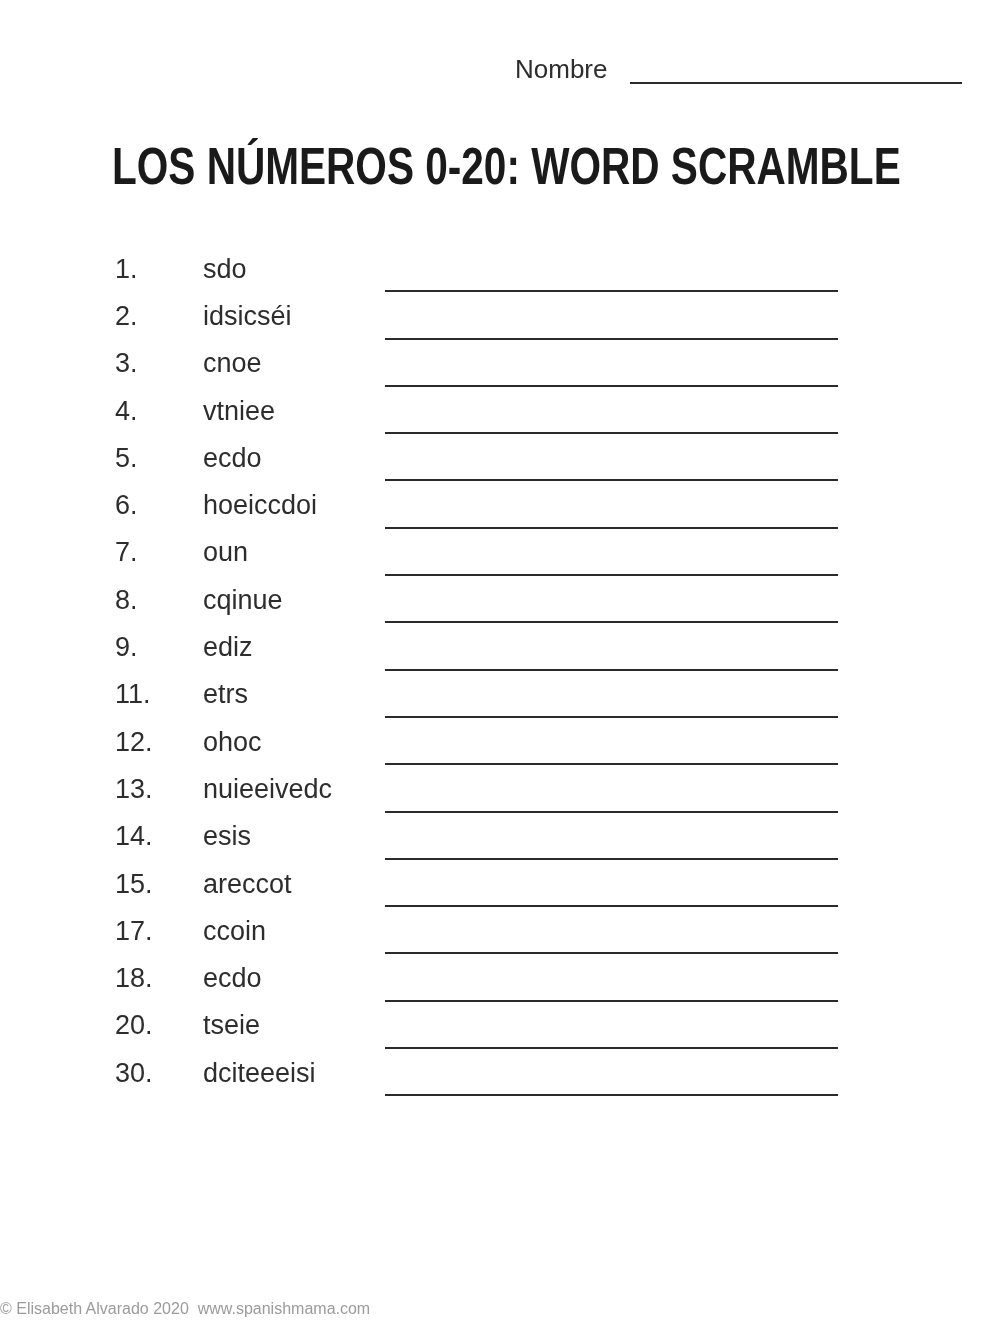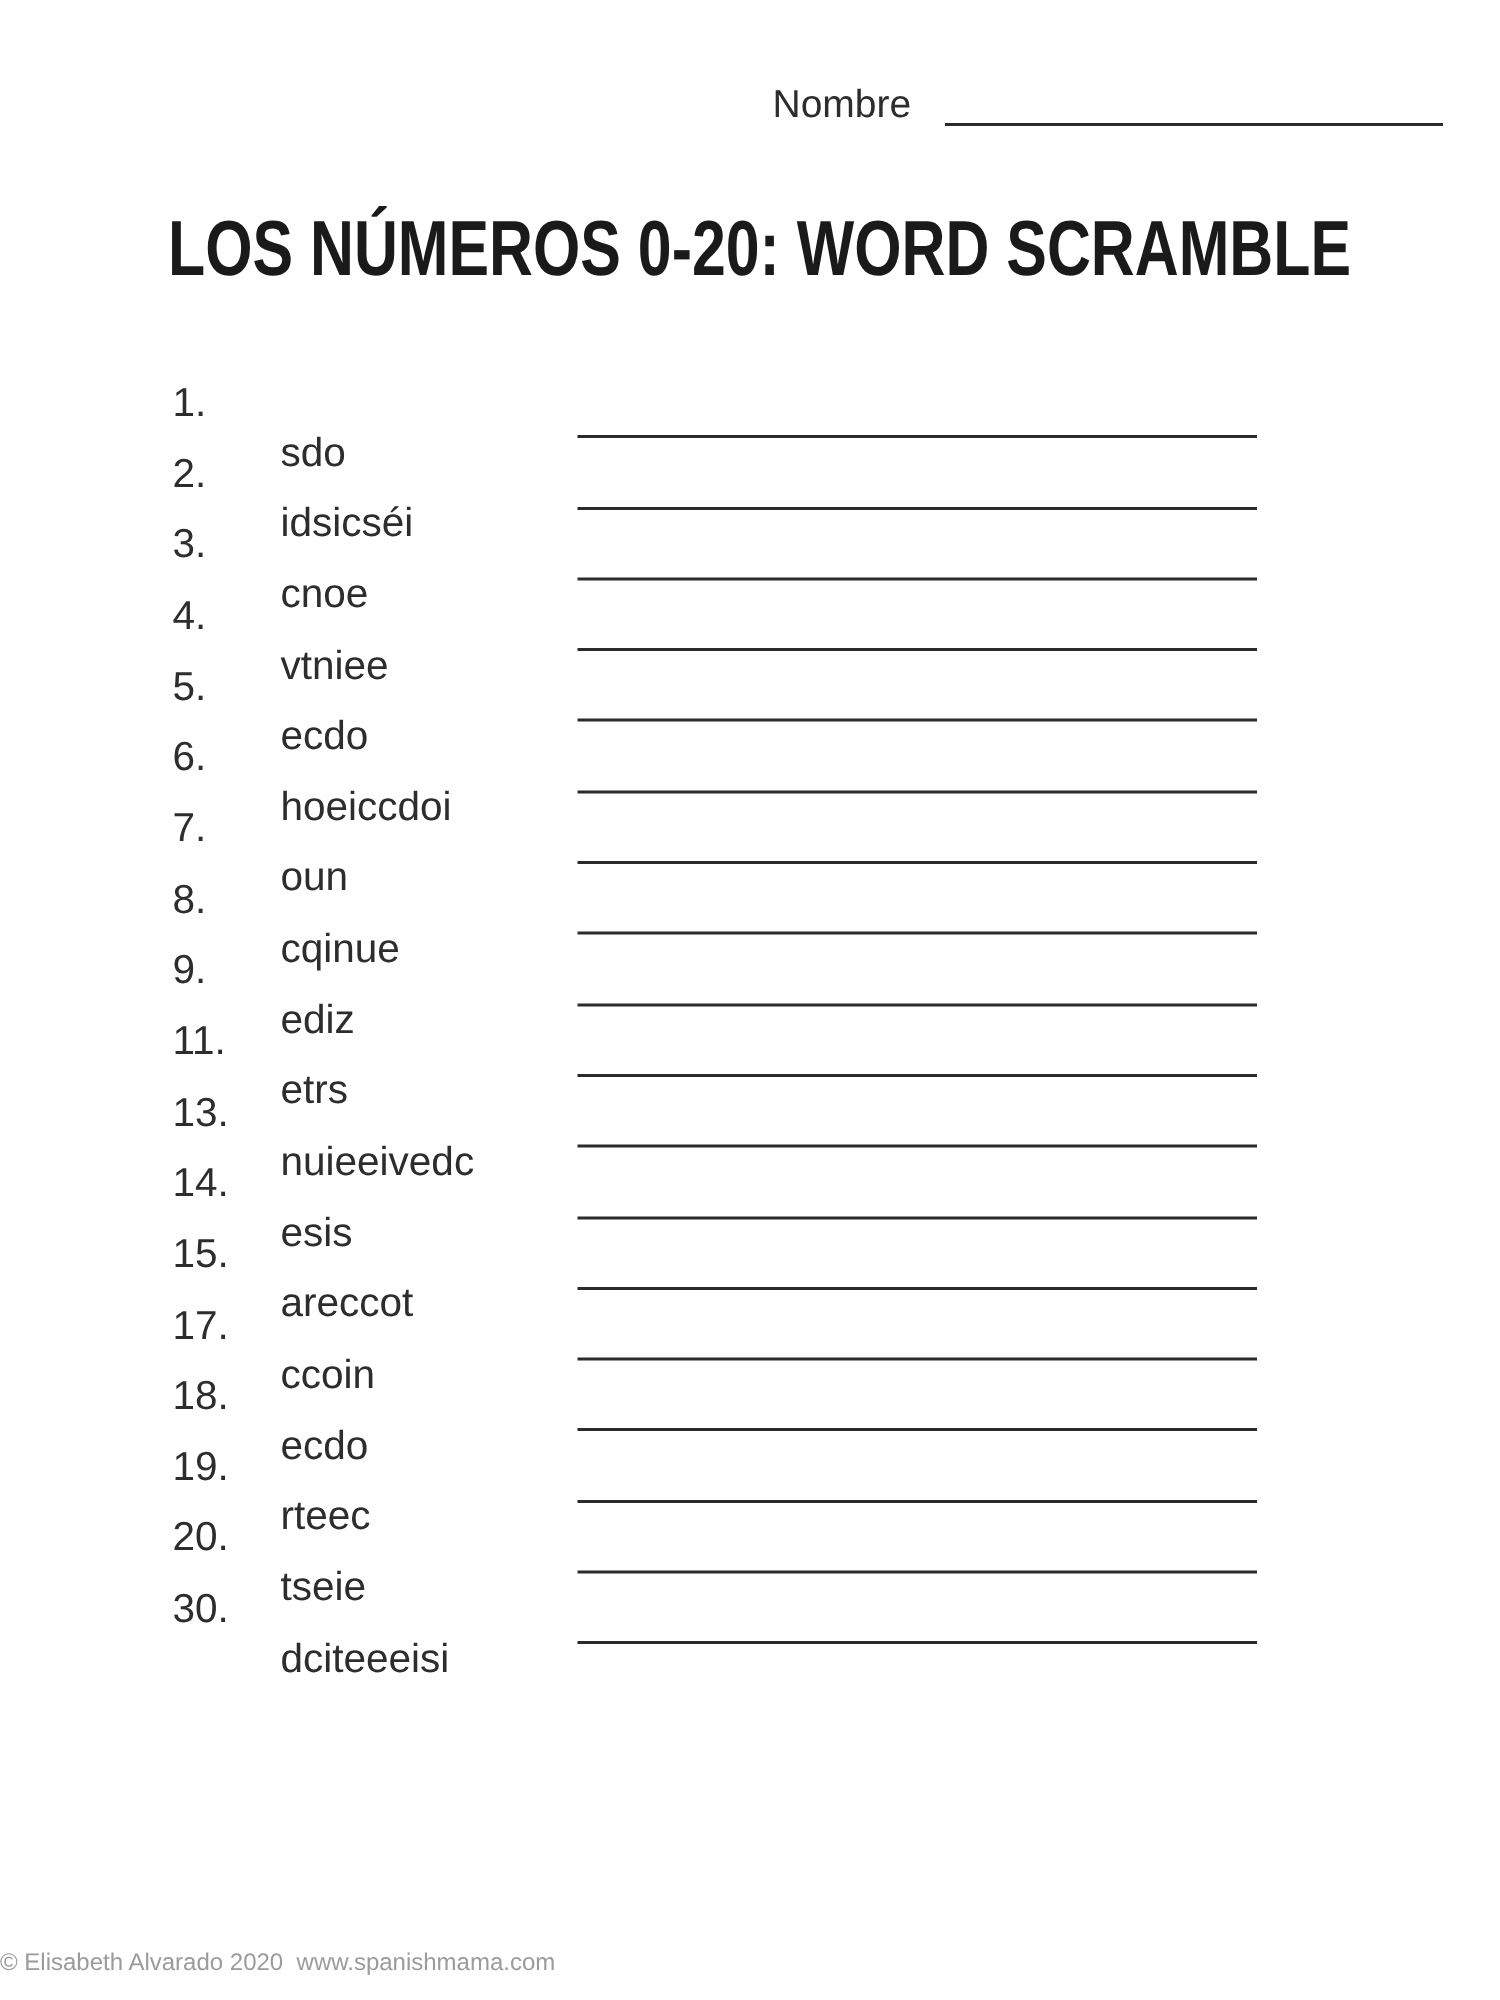--- a/index.html
+++ b/index.html
@@ -66,26 +66,25 @@
   .num {
     position: absolute;
     left: 0;
     top: 50%;
     transform: translateY(-50%);
     font-size: 27px;
     color: var(--text, #2d2d2d);
   }
   .word {
     position: absolute;
-    left: 72px;
+    left: 88px;
     top: 50%;
     transform: translateY(-50%);
     font-size: 27px;
     color: var(--text, #2d2d2d);
-    margin-top: 33px;
   }
   .answer-line {
     position: absolute;
     left: 270px;
     bottom: 0;
     width: 453px;
     height: 0;
     border-bottom: 2px solid var(--line, #2b2b2b);
   }
 
@@ -156,20 +155,25 @@
       <span class="num">9.</span>
       <span class="word">ediz</span>
       <span class="answer-line"></span>
     </div>
     <div class="row">
       <span class="num">11.</span>
       <span class="word">etrs</span>
       <span class="answer-line"></span>
     </div>
     <div class="row">
+      <span class="num">12.</span>
+      <span class="word">ohoc</span>
+      <span class="answer-line"></span>
+    </div>
+    <div class="row">
       <span class="num">13.</span>
       <span class="word">nuieeivedc</span>
       <span class="answer-line"></span>
     </div>
     <div class="row">
       <span class="num">14.</span>
       <span class="word">esis</span>
       <span class="answer-line"></span>
     </div>
     <div class="row">
@@ -181,25 +185,20 @@
       <span class="num">17.</span>
       <span class="word">ccoin</span>
       <span class="answer-line"></span>
     </div>
     <div class="row">
       <span class="num">18.</span>
       <span class="word">ecdo</span>
       <span class="answer-line"></span>
     </div>
     <div class="row">
-      <span class="num">19.</span>
-      <span class="word">rteec</span>
-      <span class="answer-line"></span>
-    </div>
-    <div class="row">
       <span class="num">20.</span>
       <span class="word">tseie</span>
       <span class="answer-line"></span>
     </div>
     <div class="row">
       <span class="num">30.</span>
       <span class="word">dciteeeisi</span>
       <span class="answer-line"></span>
     </div>
   </div>

